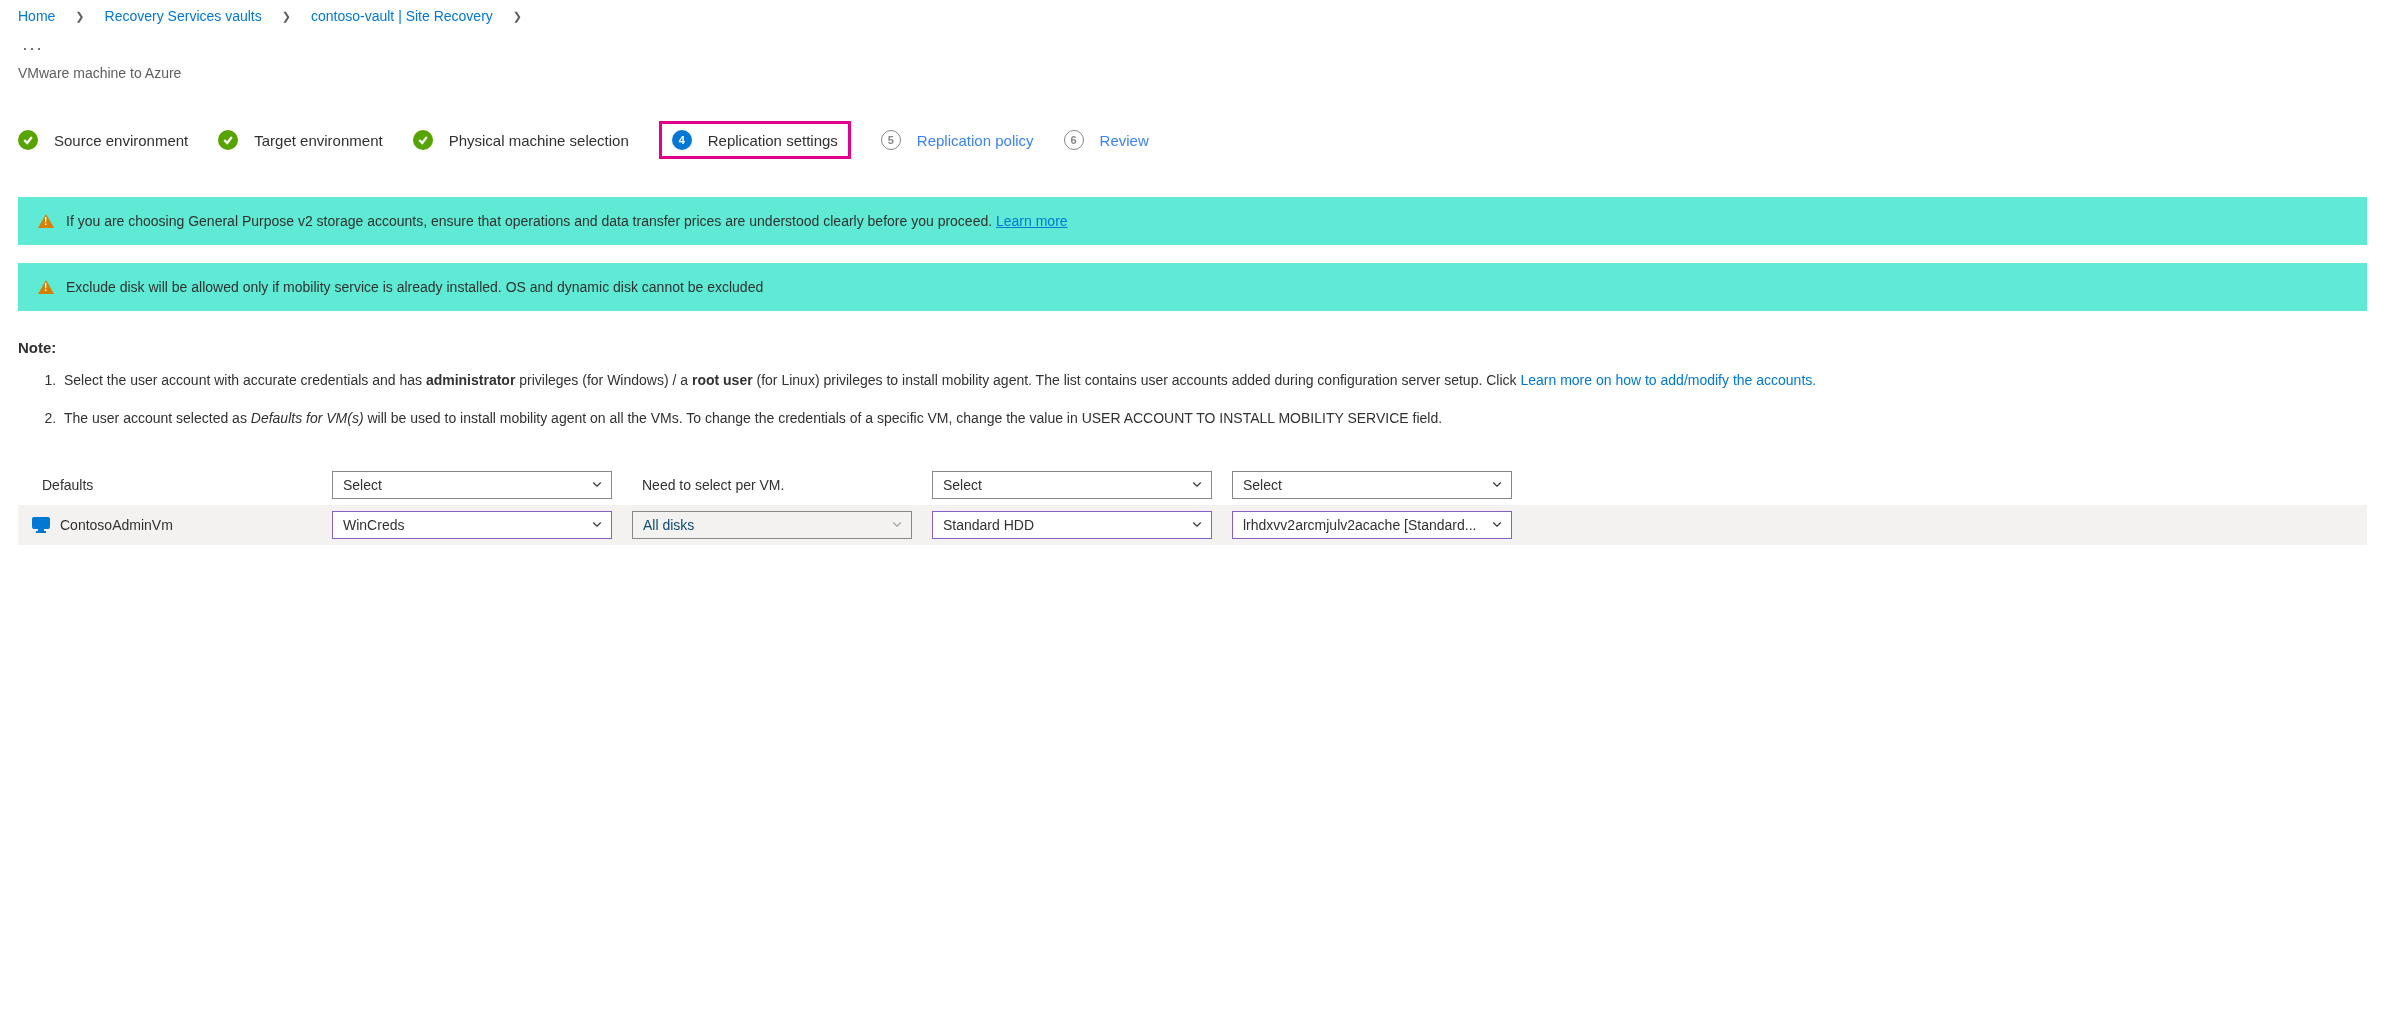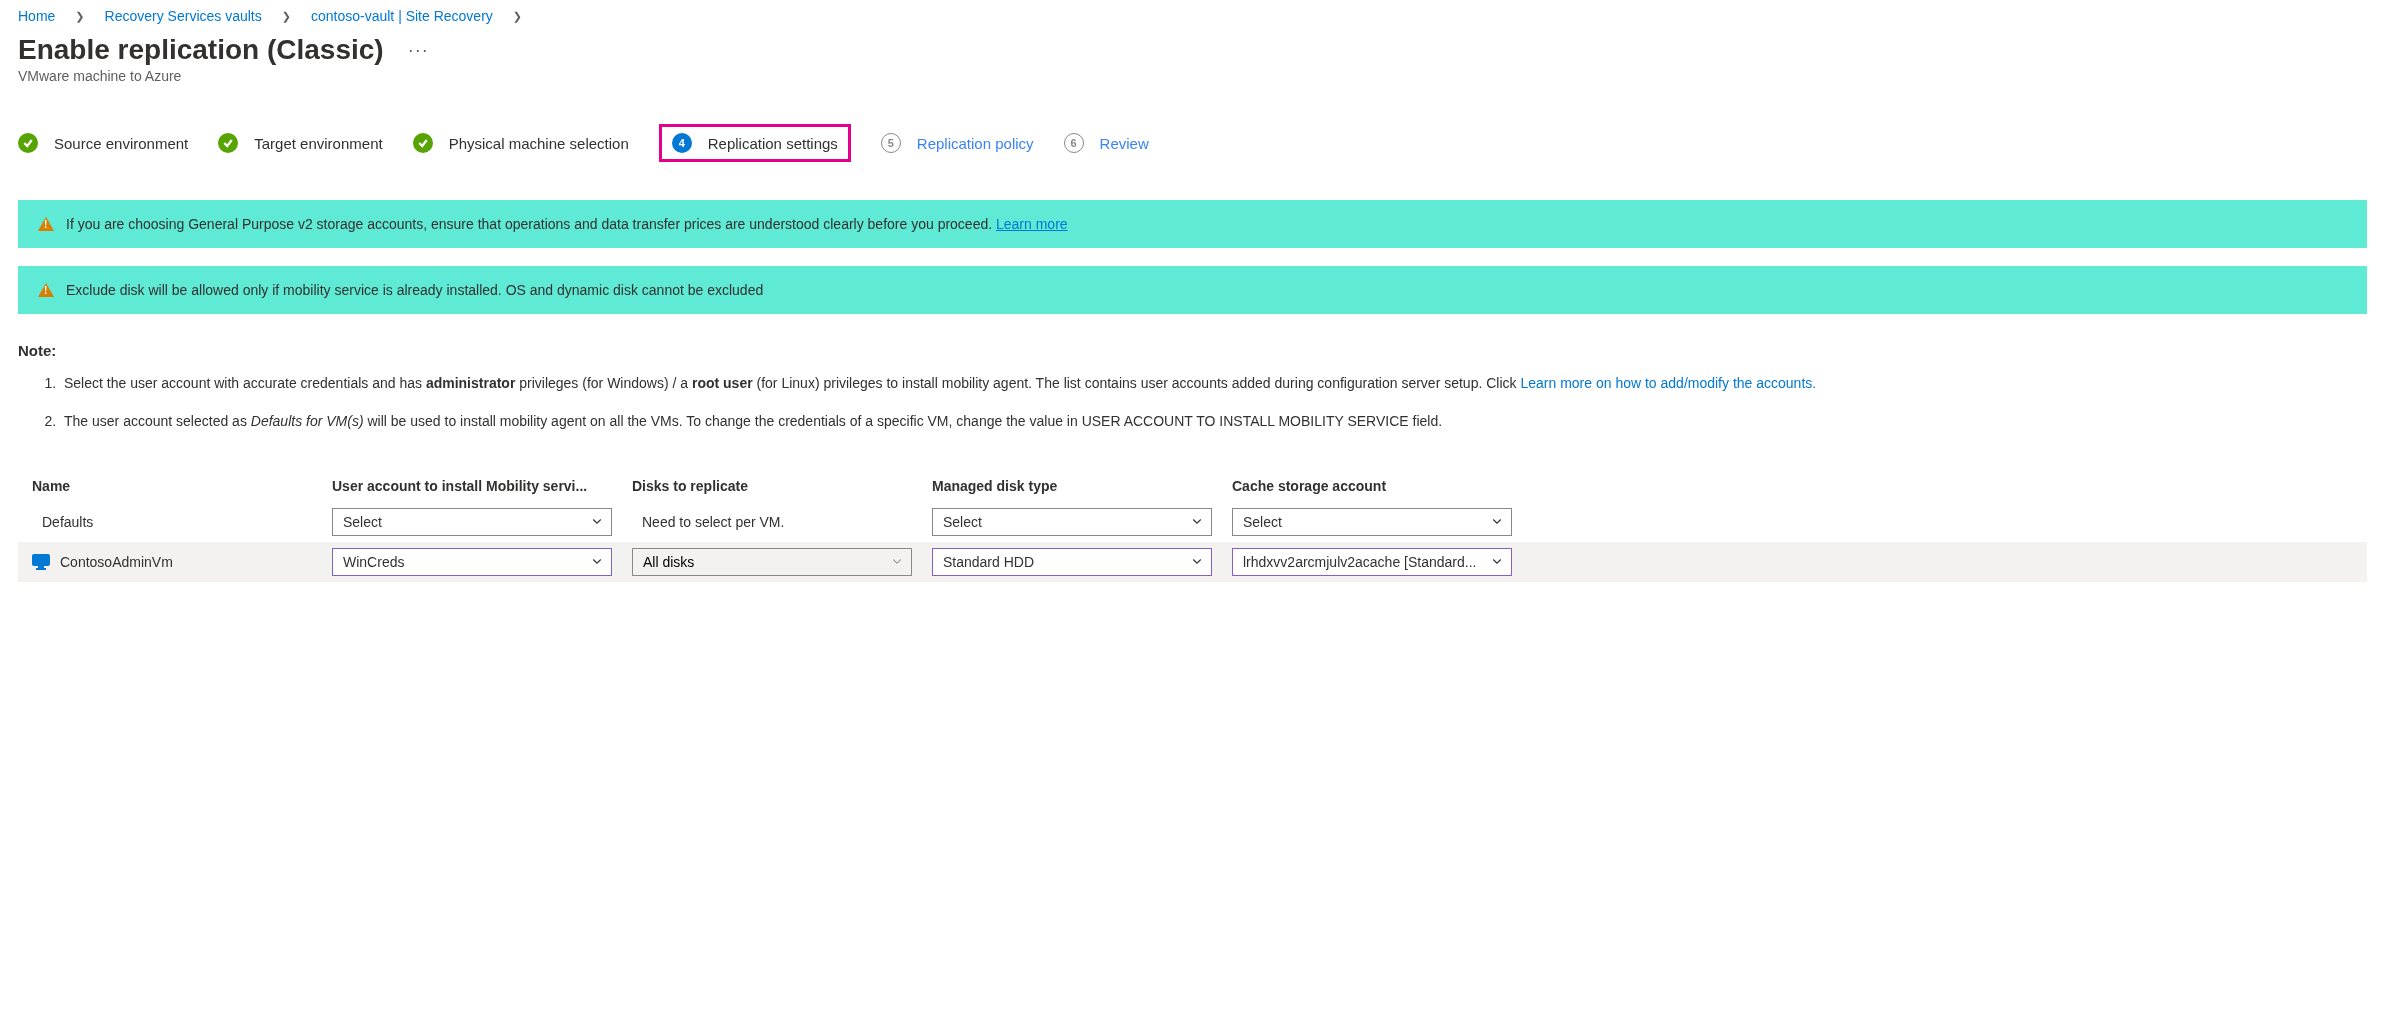--- a/index.html
+++ b/index.html
@@ -46,41 +46,40 @@
     .tbl-row { display: grid; grid-template-columns: 300px 300px 300px 300px 300px; gap: 0; align-items: center; padding: 6px 14px; }
     .tbl-header { font-weight: 600; font-size: 14px; color: #323130; padding: 10px 14px 8px; }
     .tbl-row.data-row.alt { background: #f3f2f1; }
     .vm-cell { display: flex; align-items: center; gap: 10px; }
     .vm-icon { width: 18px; height: 16px; position: relative; flex-shrink: 0; }
     .vm-icon .screen { width: 18px; height: 12px; background: #0078d4; border-radius: 2px; }
     .vm-icon .stand { width: 6px; height: 2px; background: #0078d4; margin: 0 auto; }
     .vm-icon .base { width: 10px; height: 2px; background: #0078d4; margin: 0 auto; }
     .sel { border: 1px solid #8a8886; background: #fff; font: inherit; padding: 5px 28px 5px 10px; width: 280px; appearance: none; position: relative; display: flex; justify-content: space-between; align-items: center; cursor: pointer; }
     .sel.highlight { border-color: #8661c5; }
-    .sel.disabled { background: #f3f2f1; color: #000000; cursor: default; }
+    .sel.disabled { background: #f3f2f1; color: #0c4a6e; cursor: default; }
     .sel .caret { position: absolute; right: 8px; top: 50%; transform: translateY(-50%); }
     .sel .caret svg { width: 12px; height: 12px; stroke: #323130; stroke-width: 1.5; fill: none; }
     .sel.disabled .caret svg { stroke: #a19f9d; }
     .sel-text { white-space: nowrap; overflow: hidden; text-overflow: ellipsis; text-align: center; }
     .plain-text { padding: 5px 10px; color: #323130; }
   </style>
 </head>
 <body>
 
 <nav class="breadcrumb">
   <a>Home</a>
   <span class="sep">❯</span>
   <a>Recovery Services vaults</a>
   <span class="sep">❯</span>
   <a>contoso-vault | Site Recovery</a>
   <span class="sep">❯</span>
 </nav>
 
 <div class="title-row">
-  <h1 class="page-title">Enable replication (Classic)</h1>
   <span class="ellipsis-btn">···</span>
 </div>
 <div class="subtitle">VMware machine to Azure</div>
 
 <div class="stepper">
   <div class="step">
     <span class="step-check">
         <svg viewBox="0 0 16 16">
           <polyline points="3,8 7,12 13,4"></polyline>
         </svg>
@@ -132,27 +131,20 @@
 <ol class="note-list">
   <li>
     <span>Select the user account with accurate credentials and has </span><b>administrator</b><span> privileges (for Windows) / a </span><b>root user</b><span> (for Linux) privileges to install mobility agent. The list contains user accounts added during configuration server setup. Click </span><a>Learn more on how to add/modify the accounts.</a>
   </li>
   <li>
     <span>The user account selected as </span><i>Defaults for VM(s)</i><span> will be used to install mobility agent on all the VMs. To change the credentials of a specific VM, change the value in USER ACCOUNT TO INSTALL MOBILITY SERVICE field.</span>
   </li>
 </ol>
 
 <div class="tbl">
-  <div class="tbl-row tbl-header">
-    <div>Name</div>
-    <div>User account to install Mobility servi...</div>
-    <div>Disks to replicate</div>
-    <div>Managed disk type</div>
-    <div>Cache storage account</div>
-  </div>
 
   <div class="tbl-row data-row">
     <div class="plain-text">Defaults</div>
     <div>
       <div class="sel">
         <span class="sel-text">Select</span>
         <span class="caret"><svg viewBox="0 0 16 16">
               <polyline points="3,6 8,11 13,6"></polyline>
             </svg></span>
       </div>

